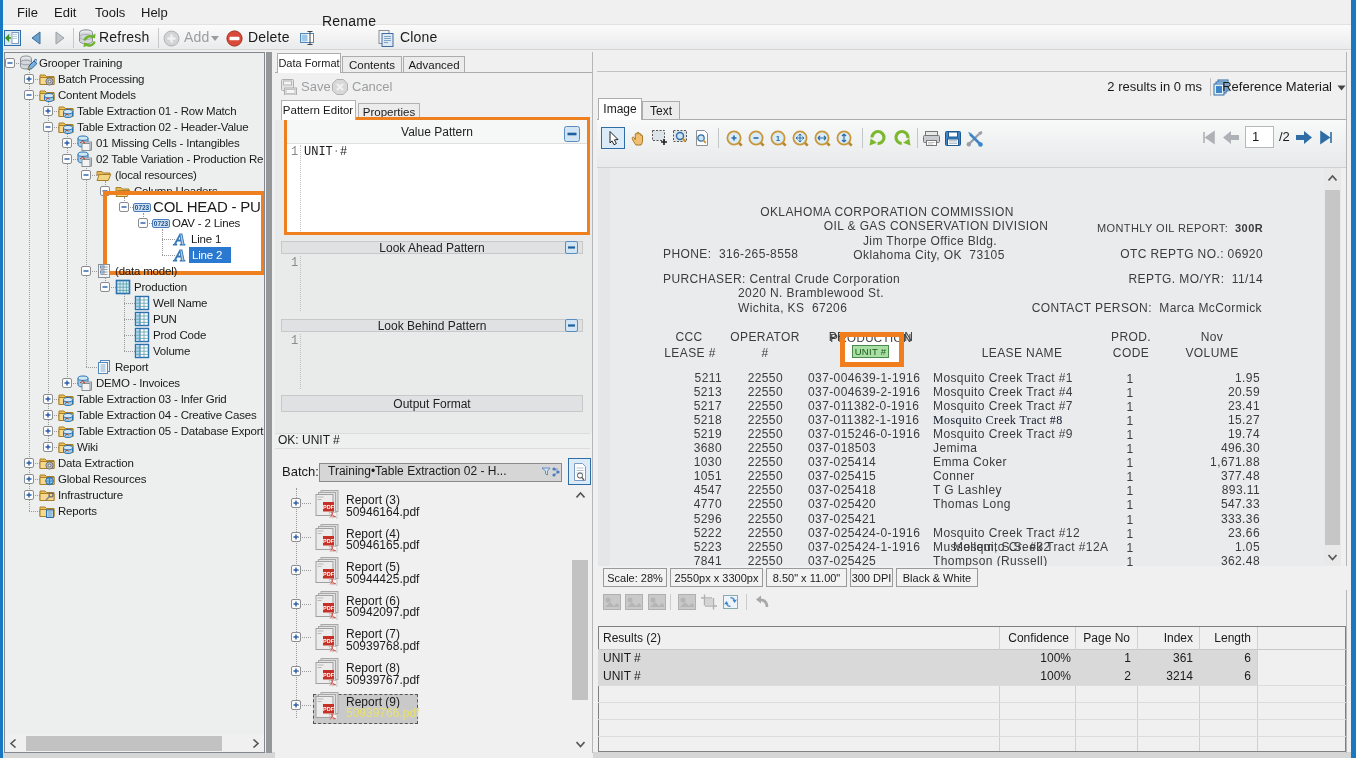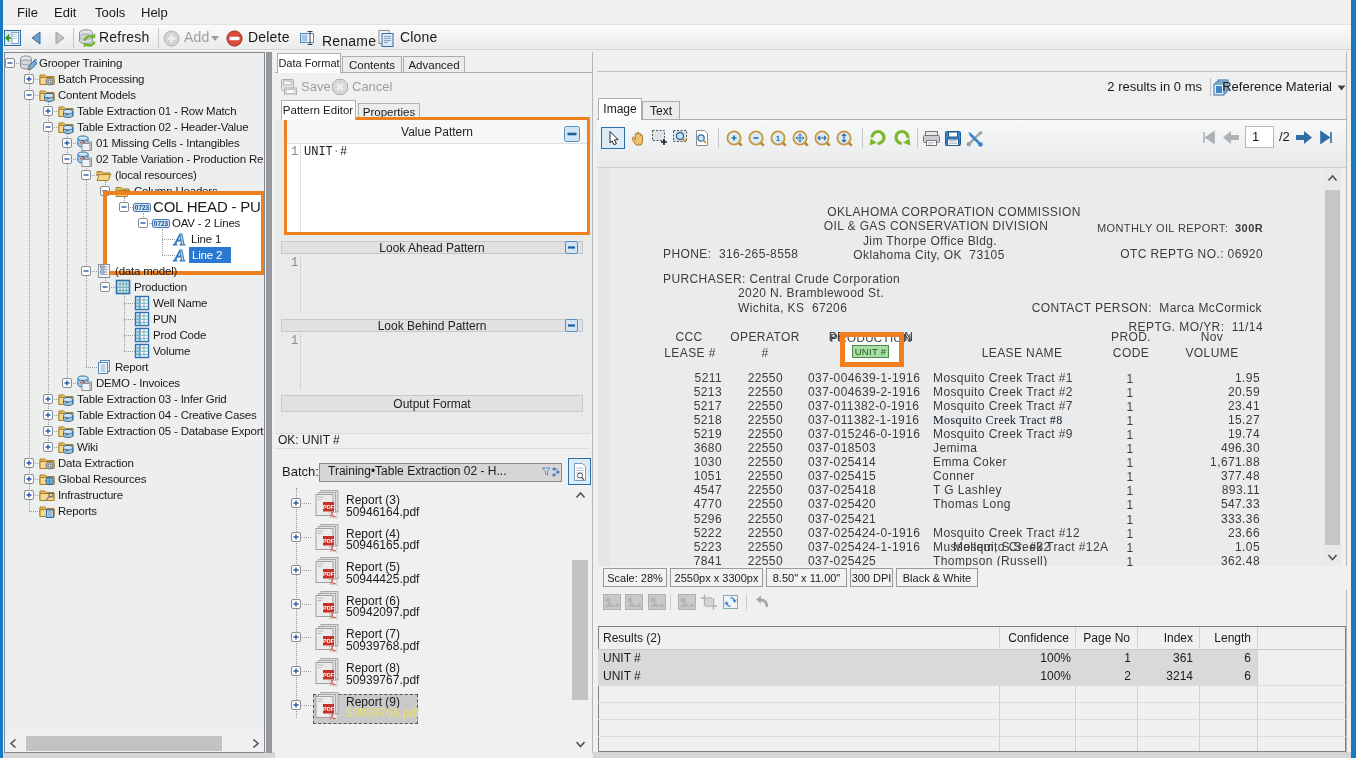--- a/index.html
+++ b/index.html
@@ -75,21 +75,21 @@
     </svg>
   </div>
 <div class="t" style="left:248px;top:38px;font-size:14px;letter-spacing:0.2px">Delete</div>
 <div class="icon" style="left:299px;top:30px;width:19px;height:16px;">
     <svg width="19" height="16" viewBox="0 0 19 16" style="">
       <rect x="1.5" y="3.5" width="13" height="9" fill="#fff" stroke="#5588bb"></rect>
       <rect x="2.5" y="4.5" width="6" height="7" fill="#9fc8e8"></rect>
       <path d="M11 1.5v13M8.5 1.5h5M8.5 14.5h5" stroke="#444"></path>
     </svg>
   </div>
-<div class="t" style="left:322px;top:42px;font-size:14px;letter-spacing:0.2px">Rename</div>
+<div class="t" style="left:322px;top:22px;font-size:14px;letter-spacing:0.2px">Rename</div>
 <div class="icon" style="left:377px;top:29px;width:18px;height:18px;">
     <svg width="18" height="18" viewBox="0 0 18 18" style="">
       <rect x="2" y="1.5" width="10" height="13" fill="#f0f4f8" stroke="#8a8f96"></rect>
       <rect x="5" y="4.5" width="11" height="13" fill="#dceaf6" stroke="#44699c"></rect>
       <path d="M7 7.5h7M7 9.5h7M7 11.5h7M7 13.5h4" stroke="#6a90b8" stroke-width="0.8"></path>
     </svg>
   </div>
 <div class="t" style="left:400px;top:38px;font-size:14px;letter-spacing:0.2px">Clone</div>
 <div class="" style="left:4px;top:52px;width:261px;height:701px;background:#edefef;border:1px solid #828790;z-index:1"></div>
 <div style="left:5px;top:53px;width:259px;height:699px;overflow:hidden;z-index:2">
@@ -935,31 +935,31 @@
     </svg>
   </div>
 <div class="icon" style="left:1320px;top:129px;width:13px;height:17px;">
     <svg width="13" height="17" viewBox="0 0 13 17" style="">
       <path d="M11 3v11M1 3l8 5.5L1 14z" fill="#2e6da5" stroke="#2e6da5" stroke-width="1.6"></path>
     </svg>
   </div>
 <div class="" style="left:1346px;top:52px;width:1px;height:701px;background:#b4b6b8"></div>
 <div class="" style="left:598px;top:168px;width:726px;height:398px;background:#e5e6e7"></div>
 <div class="" style="left:610px;top:168px;width:714px;height:398px;background:#eaebec"></div>
-<div class="tc" style="left:954px;top:212px;font-size:12px;color:#3c3c3c;letter-spacing:0.4px;">OKLAHOMA CORPORATION COMMISSION</div>
+<div class="tc" style="left:887px;top:212px;font-size:12px;color:#3c3c3c;letter-spacing:0.4px;">OKLAHOMA CORPORATION COMMISSION</div>
 <div class="tc" style="left:936px;top:226px;font-size:12px;color:#3c3c3c;letter-spacing:0.4px;">OIL &amp; GAS CONSERVATION DIVISION</div>
 <div class="tc" style="left:930px;top:241px;font-size:12px;color:#3c3c3c;letter-spacing:0.4px;">Jim Thorpe Office Bldg.</div>
 <div class="tc" style="left:929px;top:255px;font-size:12px;color:#3c3c3c;letter-spacing:0.4px;">Oklahoma City, OK&nbsp;&nbsp;73105</div>
 <div class="t" style="left:663px;top:255px;font-size:12px;color:#3c3c3c;letter-spacing:0.4px;">PHONE:&nbsp; 316-265-8558</div>
 <div class="t" style="left:1263px;top:228px;font-size:11px;color:#3c3c3c;letter-spacing:0.4px;transform:translate(-100%,-50%)">MONTHLY OIL REPORT: &nbsp;<b>300R</b></div>
 <div class="t" style="left:1263px;top:255px;font-size:12px;color:#3c3c3c;letter-spacing:0.4px;text-align:right;transform:translate(-100%,-50%);">OTC REPTG NO.: 06920</div>
 <div class="t" style="left:663px;top:280px;font-size:12px;color:#3c3c3c;letter-spacing:0.4px;">PURCHASER: Central Crude Corporation</div>
 <div class="t" style="left:738px;top:294px;font-size:12px;color:#3c3c3c;letter-spacing:0.4px;">2020 N. Bramblewood St.</div>
 <div class="t" style="left:738px;top:309px;font-size:12px;color:#3c3c3c;letter-spacing:0.4px;">Wichita, KS&nbsp; 67206</div>
-<div class="t" style="left:1263px;top:280px;font-size:12px;color:#3c3c3c;letter-spacing:0.4px;text-align:right;transform:translate(-100%,-50%);margin-top:48px;">REPTG. MO/YR:&nbsp; 11/14</div>
+<div class="t" style="left:1263px;top:280px;font-size:12px;color:#3c3c3c;letter-spacing:0.4px;text-align:right;transform:translate(-100%,-50%);">REPTG. MO/YR:&nbsp; 11/14</div>
 <div class="t" style="left:1262px;top:248px;font-size:12px;color:#3c3c3c;letter-spacing:0.4px;text-align:right;transform:translate(-100%,-50%);"></div>
 <div class="t" style="left:1262px;top:309px;font-size:12px;color:#3c3c3c;letter-spacing:0.4px;text-align:right;transform:translate(-100%,-50%);">CONTACT PERSON:&nbsp; Marca McCormick</div>
 <div class="tc" style="left:689px;top:337px;font-size:12px;color:#3c3c3c;letter-spacing:0.4px;">CCC</div>
 <div class="tc" style="left:690px;top:353px;font-size:12px;color:#3c3c3c;letter-spacing:0.4px;">LEASE #</div>
 <div class="tc" style="left:765px;top:337px;font-size:12px;color:#3c3c3c;letter-spacing:0.4px;">OPERATOR</div>
 <div class="tc" style="left:765px;top:353px;font-size:12px;color:#3c3c3c;letter-spacing:0.4px;">#</div>
 <div class="tc" style="left:871px;top:337px;font-size:12px;color:#3c3c3c;letter-spacing:0.4px;">PRODUCTION</div>
 <div class="tc" style="left:1022px;top:353px;font-size:12px;color:#3c3c3c;letter-spacing:0.4px;">LEASE NAME</div>
 <div class="tc" style="left:1131px;top:337px;font-size:12px;color:#3c3c3c;letter-spacing:0.4px;">PROD.</div>
 <div class="tc" style="left:1131px;top:353px;font-size:12px;color:#3c3c3c;letter-spacing:0.4px;">CODE</div>
@@ -967,21 +967,21 @@
 <div class="tc" style="left:1212px;top:353px;font-size:12px;color:#3c3c3c;letter-spacing:0.4px;">VOLUME</div>
 <div class="t" style="left:722px;top:379.0px;font-size:12px;color:#3c3c3c;letter-spacing:0.4px;text-align:right;transform:translate(-100%,-50%);">5211</div>
 <div class="t" style="left:783px;top:379.0px;font-size:12px;color:#3c3c3c;letter-spacing:0.4px;text-align:right;transform:translate(-100%,-50%);">22550</div>
 <div class="t" style="left:808px;top:379.0px;font-size:12px;color:#3c3c3c;letter-spacing:0.4px;">037-004639-1-1916</div>
 <div class="t" style="left:933px;top:379.0px;font-size:12px;color:#3c3c3c;letter-spacing:0.4px;">Mosquito Creek Tract #1</div>
 <div class="tc" style="left:1130px;top:379.0px;font-size:12px;color:#3c3c3c;letter-spacing:0.4px;">1</div>
 <div class="t" style="left:1260px;top:379.0px;font-size:12px;color:#3c3c3c;letter-spacing:0.4px;text-align:right;transform:translate(-100%,-50%);">1.95</div>
 <div class="t" style="left:722px;top:393.05px;font-size:12px;color:#3c3c3c;letter-spacing:0.4px;text-align:right;transform:translate(-100%,-50%);">5213</div>
 <div class="t" style="left:783px;top:393.05px;font-size:12px;color:#3c3c3c;letter-spacing:0.4px;text-align:right;transform:translate(-100%,-50%);">22550</div>
 <div class="t" style="left:808px;top:393.05px;font-size:12px;color:#3c3c3c;letter-spacing:0.4px;">037-004639-2-1916</div>
-<div class="t" style="left:933px;top:393.05px;font-size:12px;color:#3c3c3c;letter-spacing:0.4px;">Mosquito Creek Tract #2</div>
+<div class="t" style="left:933px;top:393.05px;font-size:12px;color:#3c3c3c;letter-spacing:0.4px;">Mosquito Creek Tract #4</div>
 <div class="tc" style="left:1130px;top:393.05px;font-size:12px;color:#3c3c3c;letter-spacing:0.4px;">1</div>
 <div class="t" style="left:1260px;top:393.05px;font-size:12px;color:#3c3c3c;letter-spacing:0.4px;text-align:right;transform:translate(-100%,-50%);">20.59</div>
 <div class="t" style="left:722px;top:407.1px;font-size:12px;color:#3c3c3c;letter-spacing:0.4px;text-align:right;transform:translate(-100%,-50%);">5217</div>
 <div class="t" style="left:783px;top:407.1px;font-size:12px;color:#3c3c3c;letter-spacing:0.4px;text-align:right;transform:translate(-100%,-50%);">22550</div>
 <div class="t" style="left:808px;top:407.1px;font-size:12px;color:#3c3c3c;letter-spacing:0.4px;">037-011382-0-1916</div>
 <div class="t" style="left:933px;top:407.1px;font-size:12px;color:#3c3c3c;letter-spacing:0.4px;">Mosquito Creek Tract #7</div>
 <div class="tc" style="left:1130px;top:407.1px;font-size:12px;color:#3c3c3c;letter-spacing:0.4px;">1</div>
 <div class="t" style="left:1260px;top:407.1px;font-size:12px;color:#3c3c3c;letter-spacing:0.4px;text-align:right;transform:translate(-100%,-50%);">23.41</div>
 <div class="t" style="left:722px;top:421.15px;font-size:12px;color:#3c3c3c;letter-spacing:0.4px;text-align:right;transform:translate(-100%,-50%);">5218</div>
 <div class="t" style="left:783px;top:421.15px;font-size:12px;color:#3c3c3c;letter-spacing:0.4px;text-align:right;transform:translate(-100%,-50%);">22550</div>

